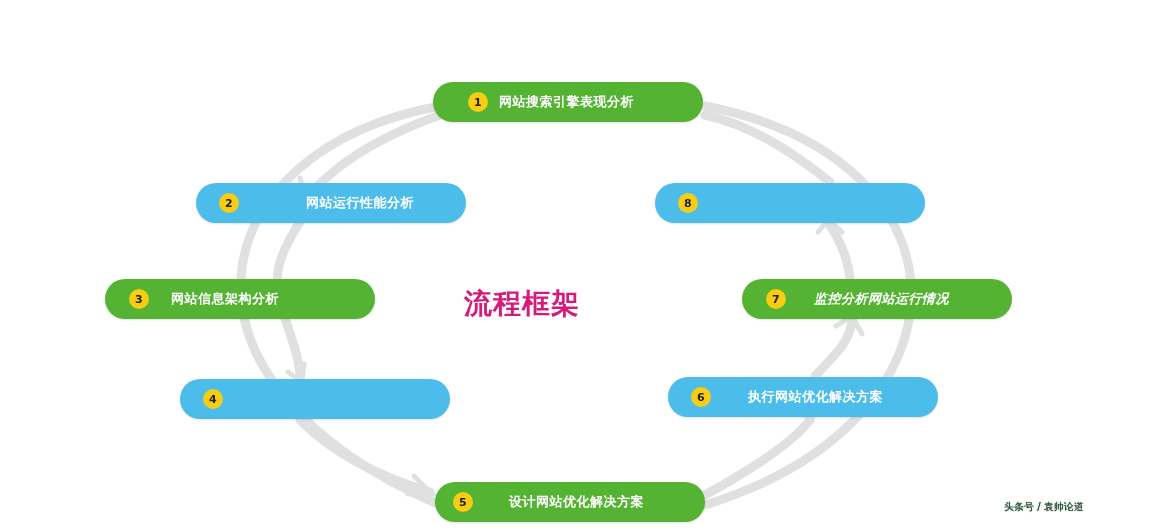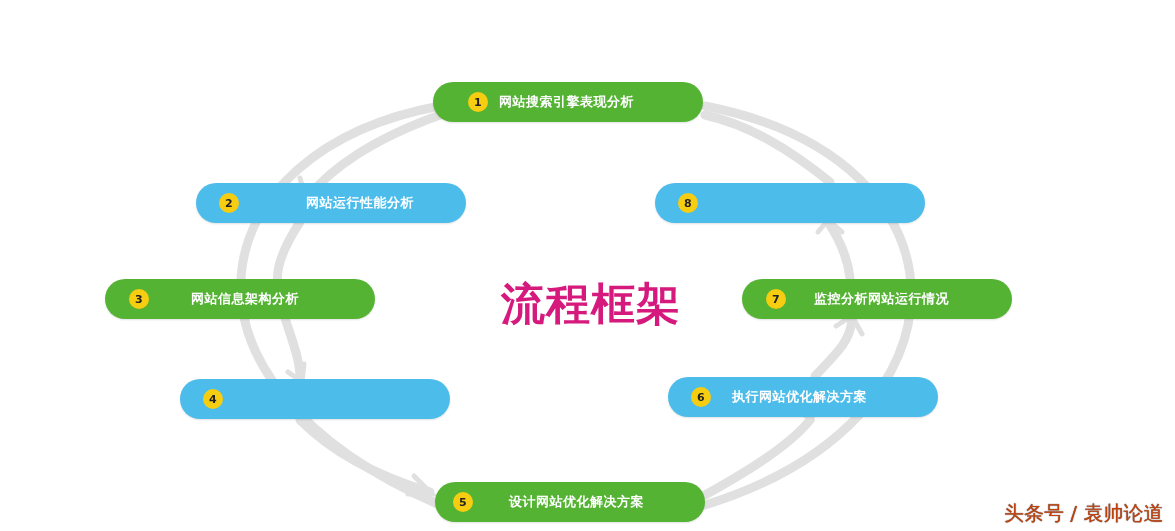--- a/index.html
+++ b/index.html
@@ -3,22 +3,22 @@
 <meta charset="utf-8">
 <style>
   html, body { margin:0; padding:0; background:#ffffff; }
   body { width:1175px; height:531px; position:relative; overflow:hidden; font-family:"DejaVu Sans", sans-serif; }
   #arcs { position:absolute; left:0; top:0; width:1175px; height:531px; }
   .step { position:absolute; height:40px; border-radius:20px; display:flex; align-items:center; box-sizing:border-box; color:#ffffff; font-size:13px; font-weight:bold; letter-spacing:0.5px; box-shadow:0 1px 2px rgba(0,0,0,0.12); }
   .step.green { background:#55b334; }
   .step.blue { background:#4cbdeb; }
   .badge { position:absolute; width:20px; height:20px; border-radius:50%; background:#f7cd12; color:#222; font-size:11px; font-weight:bold; display:flex; align-items:center; justify-content:center; top:10px; }
   .label { position:absolute; top:0; height:24px; line-height:40px; white-space:nowrap; }
-  .title { position:absolute; left:501px; top:276px; font-size:44px; font-weight:bold; color:#d6197c; letter-spacing:1px; white-space:nowrap; line-height:56px; }
-  .watermark { position:absolute; left:1004px; top:500px; font-size:20px; color:#c2410c; white-space:nowrap; text-shadow: 0 0 1px #777, 0 0 1px #777; }
+  .title { position:absolute; left:464px; top:276px; font-size:28px; font-weight:bold; color:#d6197c; letter-spacing:1px; white-space:nowrap; line-height:56px; }
+  .watermark { position:absolute; left:1004px; top:500px; font-size:10px; color:#14532d; white-space:nowrap; text-shadow: 0 0 1px #777, 0 0 1px #777; }
 </style>
 </head>
 <body>
 
 <svg id="arcs" viewBox="0 0 1175 531">
   <g fill="none" stroke="#e0e0e0" stroke-width="9" stroke-linecap="round">
 
     <path d="M 440 106 C 200 150, 150 380, 440 505"></path>
 
     <path d="M 440 115 C 370 140, 330 170, 310 195"></path>
@@ -50,40 +50,40 @@
   <span class="label" style="left:66px;">网站搜索引擎表现分析</span>
 </div>
 
 <div class="step blue" style="left:196px; top:183px; width:270px;">
   <span class="badge" style="left:23px;">2</span>
   <span class="label" style="left:82px;margin-left:28px;">网站运行性能分析</span>
 </div>
 
 <div class="step green" style="left:105px; top:279px; width:270px;">
   <span class="badge" style="left:24px;">3</span>
-  <span class="label" style="left:66px;margin-left:20px;">网站信息架构分析</span>
+  <span class="label" style="left:66px;">网站信息架构分析</span>
 </div>
 
 <div class="step blue" style="left:180px; top:379px; width:270px;">
   <span class="badge" style="left:23px;">4</span>
 </div>
 
 <div class="step green" style="left:435px; top:482px; width:270px;">
   <span class="badge" style="left:18px;">5</span>
   <span class="label" style="left:74px;">设计网站优化解决方案</span>
 </div>
 
 <div class="step blue" style="left:668px; top:377px; width:270px;">
   <span class="badge" style="left:23px;">6</span>
-  <span class="label" style="left:64px;">执行网站优化解决方案</span>
+  <span class="label" style="left:80px;">执行网站优化解决方案</span>
 </div>
 
 <div class="step green" style="left:742px; top:279px; width:270px;">
   <span class="badge" style="left:24px;">7</span>
-  <span class="label" style="left:72px;">监控分析网站运行情况</span>
+  <span class="label" style="left:72px;font-style:italic;">监控分析网站运行情况</span>
 </div>
 
 <div class="step blue" style="left:655px; top:183px; width:270px;">
   <span class="badge" style="left:23px;">8</span>
 </div>
 
 <div class="title">流程框架</div>
 
 <div class="watermark">头条号 / 袁帅论道</div>
 

